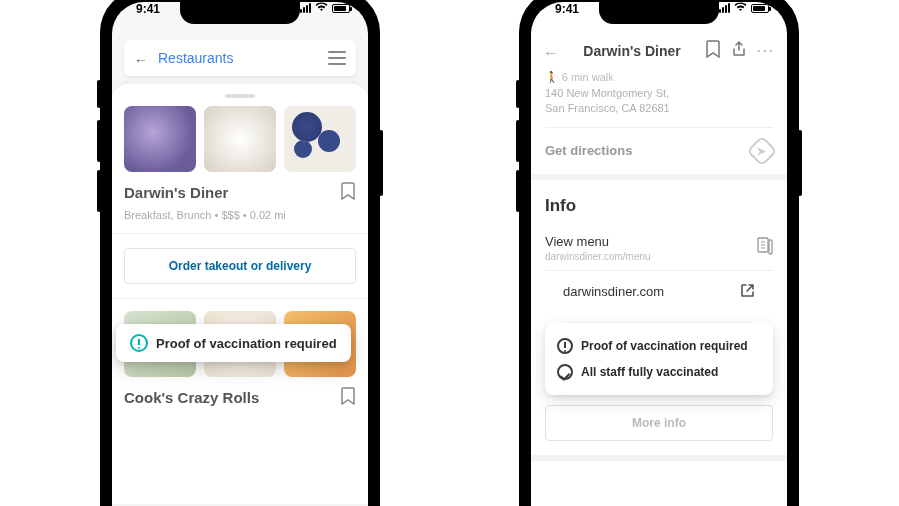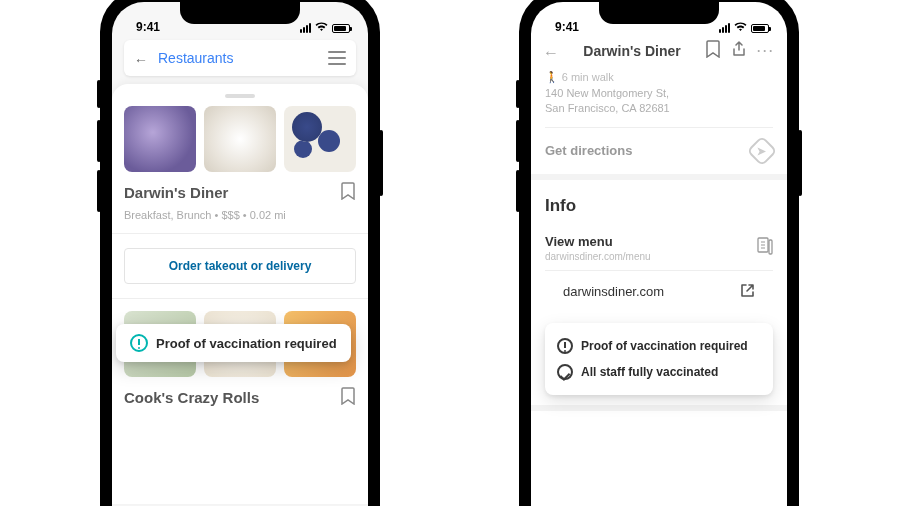--- a/index.html
+++ b/index.html
@@ -47,21 +47,21 @@
     border-radius: 32px;
     overflow: hidden;
     position: relative;
     font-size: 12px;
     color: #333;
   }
   .statusbar {
     height: 32px;
     display: flex;
     justify-content: space-between;
-    align-items: flex-end;
+    align-items: flex-start;
     padding: 0 18px 0 24px;
     font-size: 12px;
     font-weight: 600;
     color: #000;
   }
   .sb-right-icons { display:flex; align-items:center; gap:4px; }
   .signal { display:flex; align-items:flex-end; gap:1px; }
   .signal span { width:2px; background:#000; border-radius:1px; }
   .signal span:nth-child(1){height:4px}
   .signal span:nth-child(2){height:6px}
@@ -167,21 +167,21 @@
   .walk { color:#bbb; font-size:11px; padding:0 14px; margin-top:4px; }
   .addr { color:#b0b0b0; font-size:11px; padding:2px 14px 10px; line-height:1.4; }
   .getdir { display:flex; justify-content:space-between; align-items:center; padding:12px 14px; color:#999; font-weight:700; font-size:13px; }
   .navicon { width:22px;height:22px;border:2px solid #ccc;border-radius:6px;display:flex;align-items:center;justify-content:center;transform:rotate(45deg);} 
   .navicon span{transform:rotate(-45deg);color:#ccc;font-size:11px;}
   .hr { height:1px; background:#eee; margin:0 14px; }
   .hr.full { margin:0; height:6px; background:#f3f3f3; }
 
   .section-h { font-size:17px; font-weight:800; color:#333; padding:16px 14px 10px; }
   .row2 { display:flex; justify-content:space-between; align-items:center; padding:8px 14px; }
-  .row2 .label { font-size:13px; font-weight:700; color:#333; }
+  .row2 .label { font-size:13px; font-weight:400; color:#333; }
   .row2 .sub { font-size:10px; color:#bbb; display:block; font-weight:400; margin-top:2px; }
   .linkrow { font-size:13px; color:#333; padding:12px 32px; display:flex; justify-content:space-between; align-items:center; }
 
   .vaccard {
     margin:10px 14px;
     background:#fff;
     border-radius:8px;
     box-shadow:0 6px 18px rgba(0,0,0,.12),0 2px 4px rgba(0,0,0,.08);
     padding:10px 12px;
     z-index:10;
@@ -369,18 +369,19 @@
         <div class="vacrow">
           <span class="circ ex"></span>
           <span>Proof of vaccination required</span>
         </div>
         <div class="vacrow">
           <span class="circ ck"></span>
           <span>All staff fully vaccinated</span>
         </div>
       </div>
 
+      <div class="moreinfo">More info</div>
       <div class="hr full"></div>
 
     </div>
   </div>
 
 </div>
 
 </body></html>

